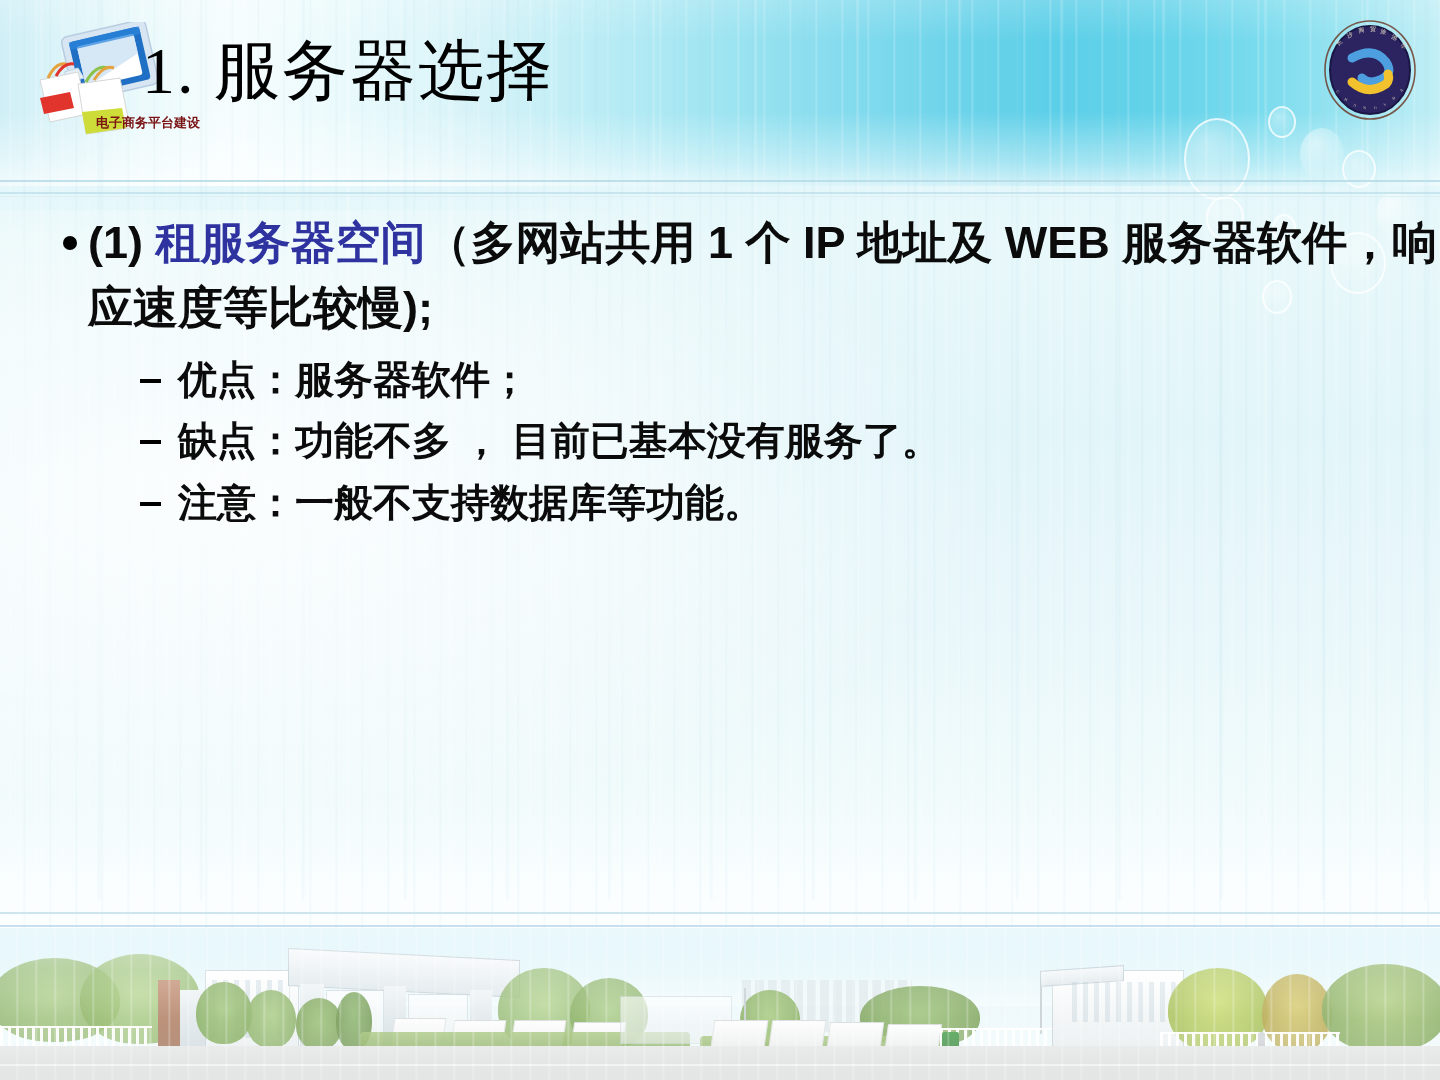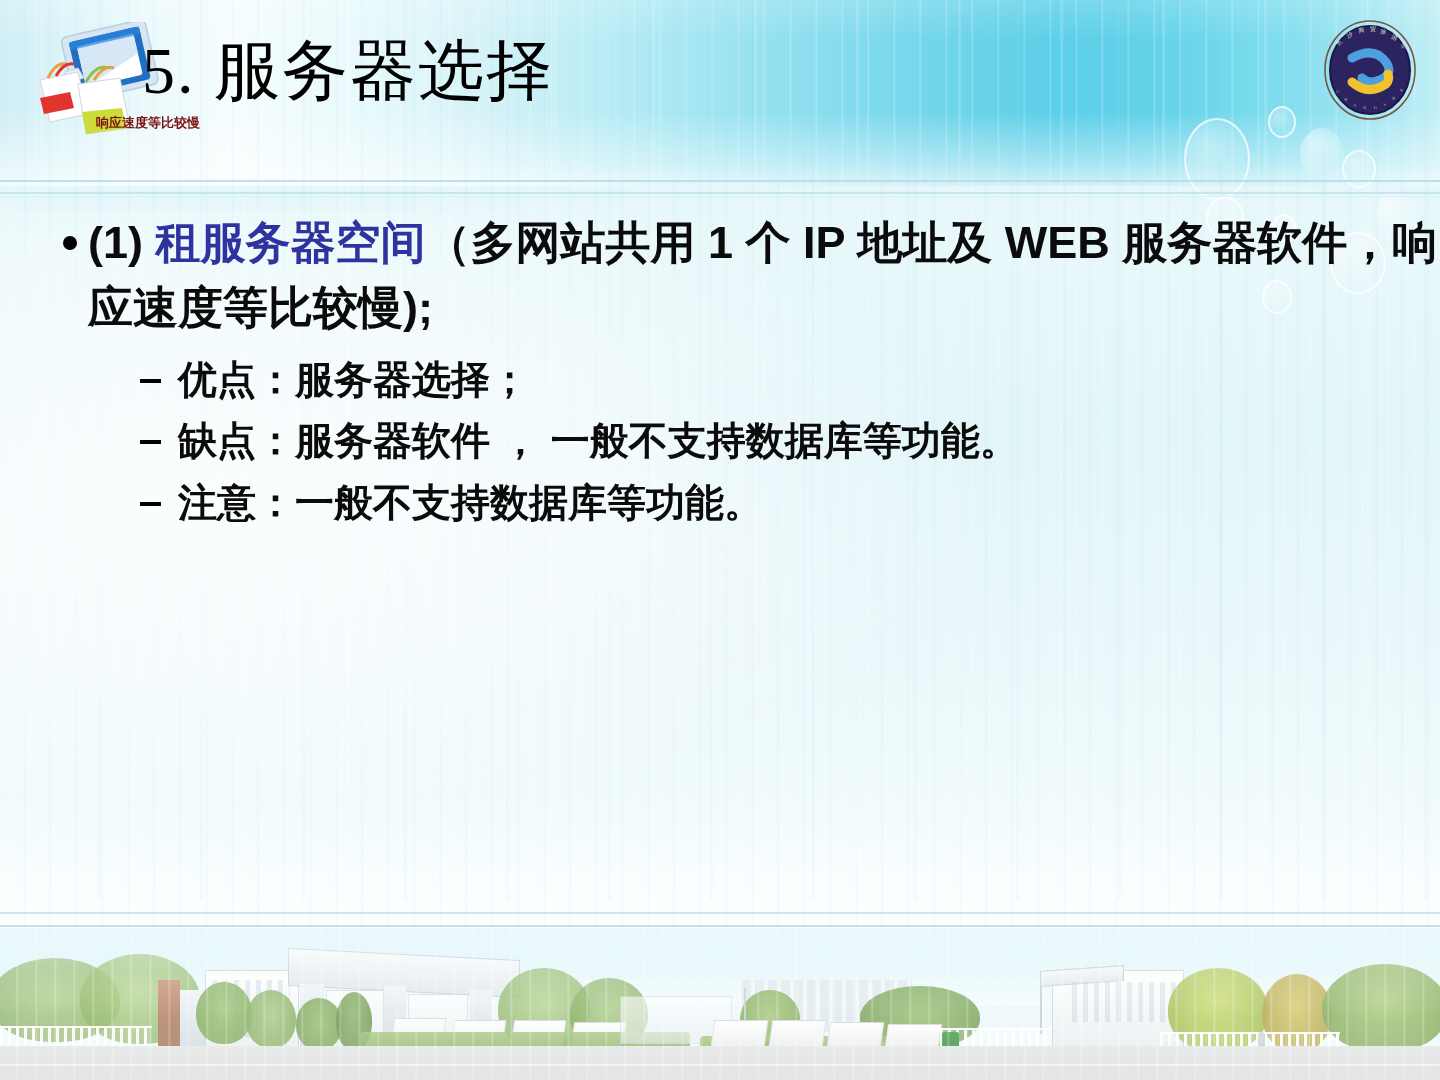--- a/index.html
+++ b/index.html
@@ -353,24 +353,24 @@
         <path d="M20 58 L58 50 L68 92 L30 100 Z" fill="#ffffff" stroke="#d6d6d6" stroke-width="1"></path>
         <path d="M20 76 L24 92 L54 86 L50 70 Z" fill="#e0342c"></path>
         <path d="M28 56 q8 -16 18 -14" stroke="#e6a23c" stroke-width="3" fill="none"></path>
         <path d="M36 54 q8 -14 18 -12" stroke="#e0342c" stroke-width="3" fill="none"></path>
 
         <path d="M58 62 L100 56 L110 106 L66 112 Z" fill="#ffffff" stroke="#d6d6d6" stroke-width="1"></path>
         <path d="M62 90 L66 112 L106 106 L102 86 Z" fill="#cddc39"></path>
         <path d="M66 60 q10 -18 22 -14" stroke="#8bc34a" stroke-width="3" fill="none"></path>
         <path d="M74 58 q10 -16 20 -12" stroke="#e6a23c" stroke-width="3" fill="none"></path>
       </svg>
-      <span class="caption">响应速度等比较慢</span>
+      <span class="caption">电子商务平台建设</span>
     </div>
 
-    <div class="slide-title">5. 服务器选择</div>
+    <div class="slide-title">1. 服务器选择</div>
 
     <div class="school-seal">
       <svg width="96" height="104" viewBox="0 0 96 104" xmlns="http://www.w3.org/2000/svg">
         <ellipse cx="48" cy="52" rx="45" ry="49" fill="none" stroke="#6d3d2a" stroke-width="1.6" opacity="0.85"></ellipse>
         <ellipse cx="48" cy="52" rx="40" ry="44" fill="#2b2460" stroke="#1b1745" stroke-width="2"></ellipse>
         <ellipse cx="48" cy="52" rx="31" ry="34" fill="#2b2460"></ellipse>
         <path d="M30 40 q22 -12 34 4 q8 12 -6 18 q-12 5 -18 -2" fill="none" stroke="#4e9fe0" stroke-width="9" stroke-linecap="round"></path>
         <path d="M30 64 q16 14 34 2 q4 -4 2 -10" fill="none" stroke="#f2c12e" stroke-width="9" stroke-linecap="round"></path>
         <circle cx="49" cy="52" r="4" fill="#2b2460"></circle>
         <g fill="#e8dcc6" font-size="6" font-family="serif">
@@ -402,26 +402,26 @@
 
   <div class="content">
 
     <div class="lvl1">
       <span class="dot"></span>
       <span class="t-normal">(1) </span><span class="t-blue">租服务器空间</span><span class="t-normal">（多网站共用 1 个 IP 地址及 WEB 服务器软件，响应速度等比较慢);</span>
     </div>
 
     <div class="lvl2">
       <span class="dash"></span>
-      <span>优点：服务器选择；</span>
+      <span>优点：服务器软件；</span>
     </div>
 
     <div class="lvl2">
       <span class="dash"></span>
-      <span>缺点：服务器软件 ， 一般不支持数据库等功能。</span>
+      <span>缺点：功能不多 ， 目前已基本没有服务了。</span>
     </div>
 
 
     <div class="lvl2">
       <span class="dash"></span>
       <span>注意：一般不支持数据库等功能。</span>
     </div>
 
   </div>
 

